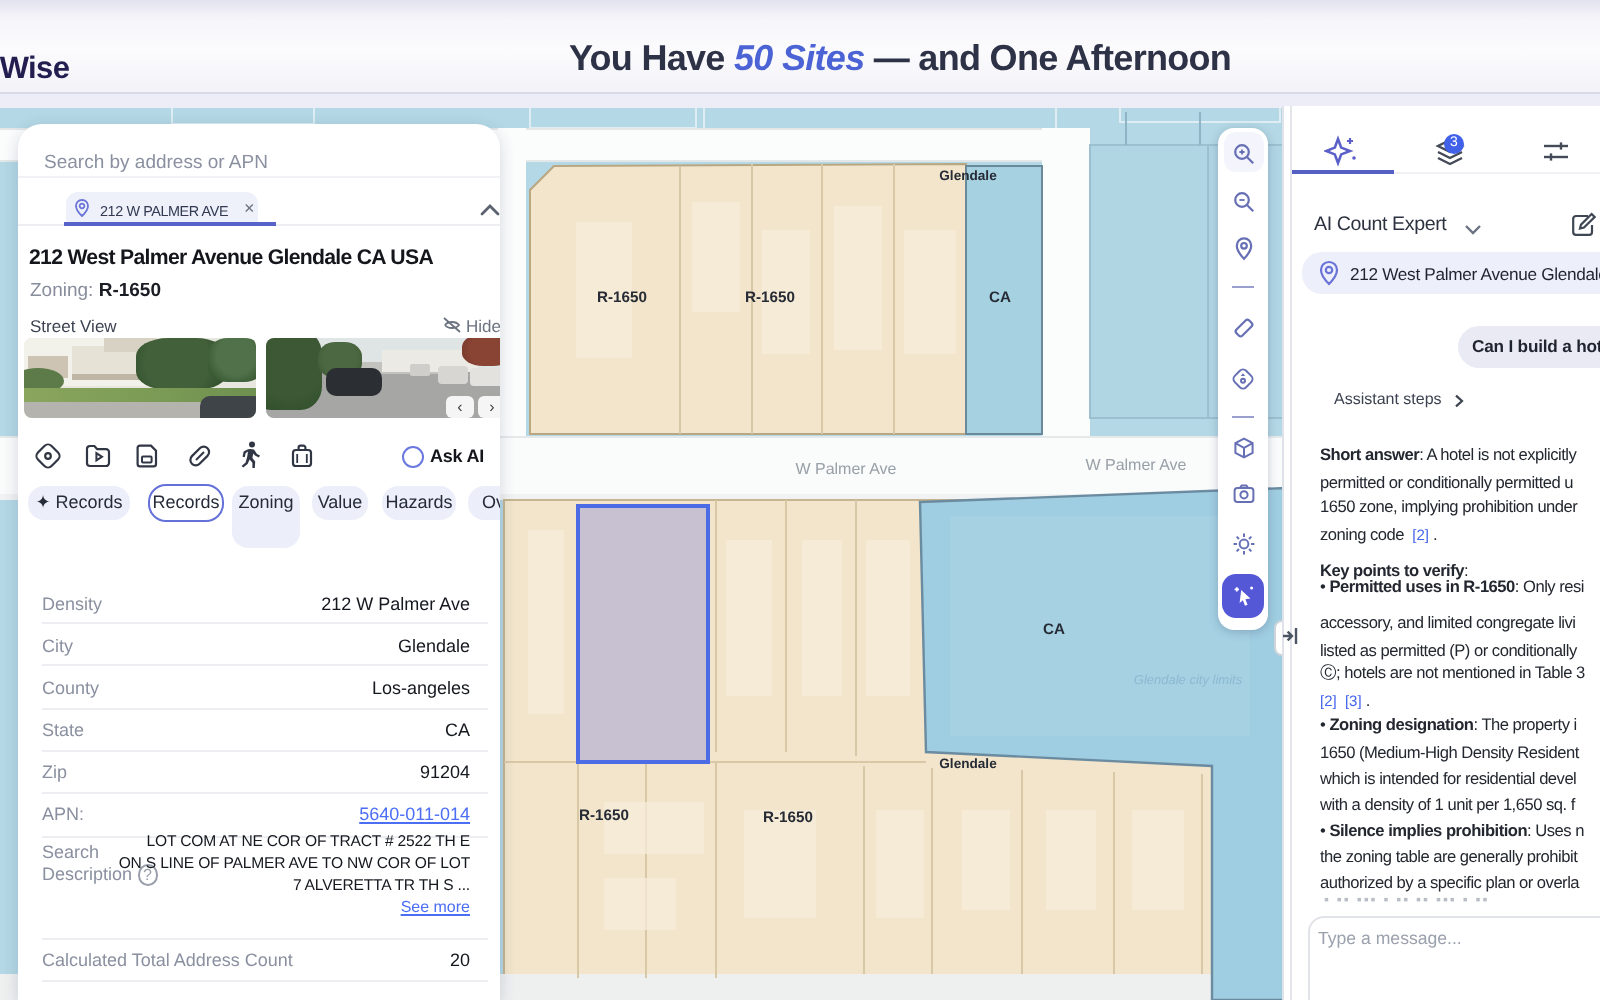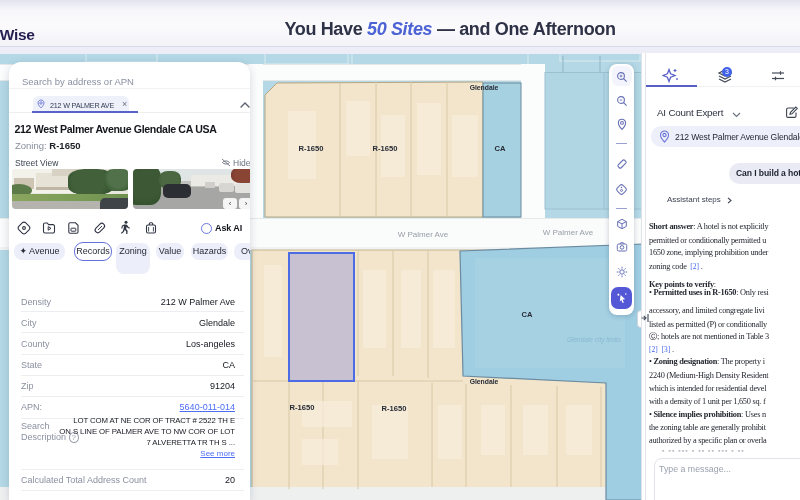--- a/index.html
+++ b/index.html
@@ -1,19 +1,19 @@
 <!DOCTYPE html>
 <html><head><meta charset="utf-8">
 <style>
   html,body{margin:0;padding:0;}
   body{width:800px;height:500px;overflow:hidden;position:relative;
        font-family:"Liberation Sans",sans-serif;background:#b4d8e5;}
   .abs{position:absolute;}
   .nw{white-space:nowrap;}
-  .rl{left:3px;font-size:8.3px;letter-spacing:-0.25px;color:#23272f;font-family:Liberation Serif, serif;}
+  .rl{left:14px;font-size:8.3px;letter-spacing:-0.25px;color:#23272f;}
   .lk{color:#4263eb;font-size:7.5px;letter-spacing:0;}
 </style></head>
 <body>
 
 <svg class="abs" style="left:0;top:53px" width="643" height="447" viewBox="0 0 643 447">
   <rect x="0" y="0" width="643" height="447" fill="#b4d8e5"></rect>
 
   <g fill="none" stroke="#ffffff" stroke-opacity="0.55" stroke-width="1">
     <rect x="86" y="-4" width="71" height="13"></rect>
     <rect x="265" y="-6" width="83" height="17"></rect>
@@ -236,21 +236,21 @@
       <path d="M6.2 4.5 L8 4.8 L9.5 7 L11 7.8 L10.4 8.8 L8.5 7.8 L7.6 6.8 L7.2 9 L8.6 10.8 L8.4 14 L7.2 14 L7.2 11.4 L5.8 9.8 L4.8 12 L2.6 13.8 L1.8 13 L3.8 11.2 L4.6 8.4 L5 5.8 L3.8 6.6 L3.4 8.6 L2.3 8.4 L2.8 5.8 L5 4.6 Z"></path>
     </svg>
   <svg class="abs" style="left:135px;top:159px" width="14" height="14" viewBox="0 0 14 14" fill="none" stroke="#303644" stroke-width="1.1">
       <rect x="2.5" y="4" width="9" height="8" rx="1.4"></rect>
       <path d="M5.3 4 V2.8 a1 1 0 0 1 1 -1 h1.4 a1 1 0 0 1 1 1 V4"></path>
       <path d="M4.6 6 v4.5 M9.4 6 v4.5" stroke-width="0.9"></path>
     </svg>
   <div class="abs" style="left:192px;top:161px;width:9px;height:9px;border:1.6px solid #6a78e0;border-radius:50%;"></div>
   <div class="abs nw" style="left:206px;top:161px;font-size:9px;font-weight:bold;color:#14161c;letter-spacing:-0.1px;">Ask AI</div>
 
-  <div class="abs" style="left:5px;top:181px;width:51px;height:17px;background:#eceefa;border-radius:8px;text-align:center;line-height:17px;font-size:9px;font-weight:500;color:#252b38;white-space:nowrap;">✦ Avenue</div>
+  <div class="abs" style="left:5px;top:181px;width:51px;height:17px;background:#eceefa;border-radius:8px;text-align:center;line-height:17px;font-size:9px;font-weight:500;color:#252b38;white-space:nowrap;">✦ Records</div>
   <div class="abs" style="left:65px;top:180px;width:36px;height:17px;background:#fff;border:1.4px solid #6471d8;border-radius:9px;text-align:center;line-height:17px;font-size:9px;font-weight:500;color:#252b38;white-space:nowrap;">Records</div>
   <div class="abs" style="left:107px;top:181px;width:34px;height:31px;background:#eceefa;border-radius:8px;text-align:center;line-height:17px;font-size:9px;font-weight:500;color:#252b38;white-space:nowrap;">Zoning</div>
   <div class="abs" style="left:147px;top:181px;width:28px;height:17px;background:#eceefa;border-radius:8px;text-align:center;line-height:17px;font-size:9px;font-weight:500;color:#252b38;white-space:nowrap;">Value</div>
   <div class="abs" style="left:182px;top:181px;width:37px;height:17px;background:#eceefa;border-radius:8px;text-align:center;line-height:17px;font-size:9px;font-weight:500;color:#252b38;white-space:nowrap;">Hazards</div>
   <div class="abs" style="left:225px;top:181px;width:30px;height:17px;background:#eceefa;border-radius:8px;text-align:left;padding-left:7px;line-height:17px;font-size:9px;font-weight:500;color:#252b38;white-space:nowrap;">Ov</div>
 
   <div class="abs nw" style="left:12px;top:235px;font-size:9px;color:#8a90a0;">Density</div>
   <div class="abs nw" style="right:15px;top:235px;font-size:9px;color:#15181f;">212 W Palmer Ave</div>
   <div class="abs" style="left:12px;top:248.5px;width:223px;height:1px;background:#eceef1;"></div>
   <div class="abs nw" style="left:12px;top:256px;font-size:9px;color:#8a90a0;">City</div>
@@ -330,21 +330,21 @@
   <div class="abs nw rl" style="top:182.6px;">permitted or conditionally permitted u</div>
   <div class="abs nw rl" style="top:195px;">1650 zone, implying prohibition under</div>
   <div class="abs nw rl" style="top:208.7px;">zoning code &nbsp;<span class="lk">[2]</span> .</div>
   <div class="abs nw rl" style="top:226.7px;"><b>Key points to verify</b>:</div>
   <div class="abs nw rl" style="top:235px;">• <b>Permitted uses in R-1650</b>: Only resi</div>
   <div class="abs nw rl" style="top:253.1px;">accessory, and limited congregate livi</div>
   <div class="abs nw rl" style="top:266.7px;">listed as permitted (P) or conditionally</div>
   <div class="abs nw rl" style="top:278.3px;">Ⓒ; hotels are not mentioned in Table 3</div>
   <div class="abs nw rl" style="top:291.7px;"><span class="lk">[2]</span>&nbsp; <span class="lk">[3]</span> .</div>
   <div class="abs nw rl" style="top:304.3px;">• <b>Zoning designation</b>: The property i</div>
-  <div class="abs nw rl" style="top:318.3px;">2240 (Medium-High Density Resident</div>
+  <div class="abs nw rl" style="top:318.3px;">1650 (Medium-High Density Resident</div>
   <div class="abs nw rl" style="top:331.3px;">which is intended for residential devel</div>
   <div class="abs nw rl" style="top:344.3px;">with a density of 1 unit per 1,650 sq. f</div>
   <div class="abs nw rl" style="top:356.8px;">• <b>Silence implies prohibition</b>: Uses n</div>
   <div class="abs nw rl" style="top:369.8px;">the zoning table are generally prohibit</div>
   <div class="abs nw rl" style="top:383.3px;">authorized by a specific plan or overla</div>
   <div class="abs nw" style="left:16px;top:394px;font-size:7px;color:#b9bdc6;letter-spacing:1px;">▪ ▪▪ ▪▪▪ ▪ ▪▪ ▪▪ ▪▪▪ ▪ ▪▪</div>
 
   <div class="abs" style="left:8px;top:405px;width:155px;height:52px;border:1px solid #e0e3e7;border-radius:8px;background:#fff;"></div>
   <div class="abs nw" style="left:13px;top:411px;font-size:8.8px;color:#9aa1ad;">Type a message...</div>
 </div>

